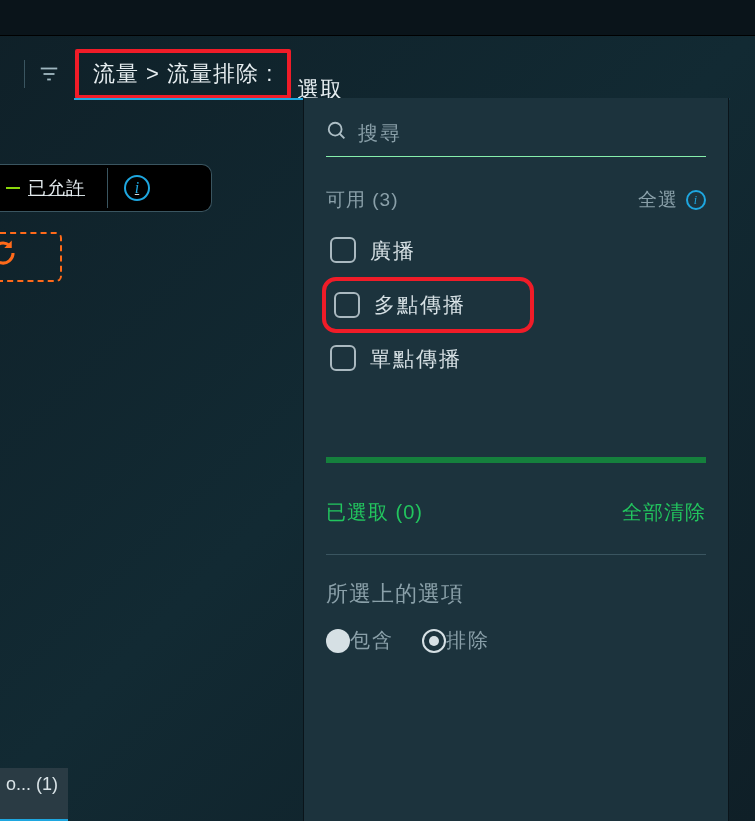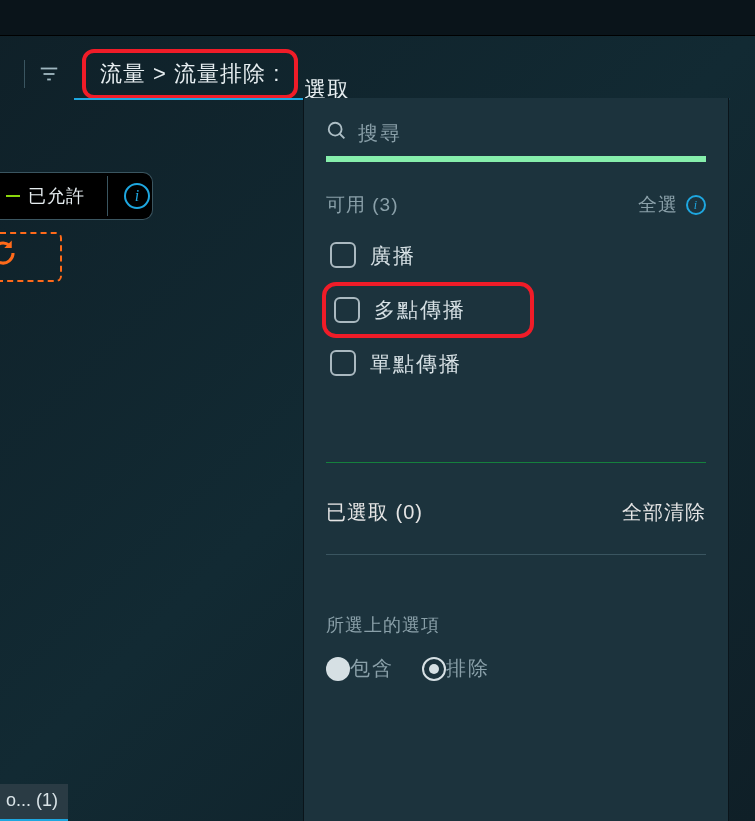--- a/index.html
+++ b/index.html
@@ -45,23 +45,23 @@
     margin-right: 10px;
   }
   .filter-icon {
     width: 28px; height: 28px;
     display: flex; align-items: center; justify-content: center;
     color: #9fb7c0;
   }
   .filter-icon svg { width: 22px; height: 22px; }
 
   .breadcrumb-box {
-    margin-left: 19px;
+    margin-left: 12px;
     border: 4px solid #f01c28;
-    border-radius: 12px;
+    border-radius: 2px;
     padding: 6px 14px;
     display: flex;
     align-items: flex-end;
     background: rgba(0,0,0,0);
   }
   .breadcrumb-text {
     font-size: 22px;
     color: #e6edf0;
     letter-spacing: 1px;
     white-space: nowrap;
@@ -88,30 +88,31 @@
     top: 98px;
     width: 230px;
     height: 2px;
     background: #1ea7e0;
   }
 
   
   .allowed-pill {
     position: absolute;
     left: 0;
-    top: 172px;
+    top: 164px;
     height: 48px;
-    width: 153px;
+    width: 212px;
     background: #000;
     border: 1px solid #3a5560;
     border-left: none;
     border-top-right-radius: 10px;
     border-bottom-right-radius: 10px;
     display: flex;
     align-items: center;
+    text-decoration: underline;
   }
   .allowed-dash {
     width: 14px; height: 2px; background: #8ad60b;
     margin-left: 6px; margin-right: 8px;
   }
   .allowed-label { font-size: 18px; color: #e6edf0; letter-spacing: 1px; }
   .allowed-div {
     width: 1px; height: 40px; background: #3a5560;
     margin-left: 22px; margin-right: 16px;
   }
@@ -144,21 +145,21 @@
     top: 4px;
     width: 30px; height: 30px;
   }
   .orange-arc svg { width: 30px; height: 30px; }
 
   
   .bottom-left {
     position: absolute;
     left: 0;
     bottom: 0;
-    padding: 6px 10px 8px 6px;
+    padding: 6px 10px 24px 6px;
     background: #2a3b44;
     color: #d9e3e7;
     font-size: 18px;
     border-bottom: 2px solid #1ea7e0;
   }
 
   
   .panel {
     position: absolute;
     right: 26px;
@@ -167,21 +168,21 @@
     width: 426px;
     background: #1c333d;
     border-left: 1px solid #0a141a;
     border-right: 1px solid #0a141a;
     padding: 18px 22px 0 22px;
     display: flex;
     flex-direction: column;
   }
   .search-row {
     display: flex;
-    border-bottom: 6px solid #86efac;
+    border-bottom: 1px solid #86efac;
     padding: 4px 0 10px 0;
   }
   .search-row svg { width: 22px; height: 22px; color: #aebfc6; margin-right: 10px; }
   .search-input {
     flex: 1;
     background: transparent;
     border: none;
     outline: none;
     color: #cfd8dc;
     font-size: 20px;
@@ -233,42 +234,41 @@
     border-radius: 14px;
     margin: 2px -4px;
     padding: 10px 8px 10px 8px;
     display: flex;
     align-items: center;
     gap: 14px;
     width: 212px;
     text-align: center;
   }
   .selected-section {
-    border-top: 1px solid #15803d;
+    border-top: 6px solid #15803d;
     padding-top: 36px;
     padding-bottom: 28px;
     display: flex;
     justify-content: space-between;
     align-items: flex-start;
     font-size: 20px;
-    color: #e5e5e5;
+    color: #22c55e;
     letter-spacing: 1px;
   }
 
   .bottom-section {
     border-top: 1px solid #3a5560;
     padding-top: 24px;
     padding-bottom: 20px;
   }
   .bottom-title {
-    font-size: 18px;
+    font-size: 22px;
     color: #8aa0a9;
     letter-spacing: 1px;
     margin-bottom: 18px;
-    margin-top: 34px;
   }
   .radio-row {
     display: flex;
     align-items: center;
     gap: 28px;
   }
   .radio-item {
     display: flex;
     align-items: center;
   }

